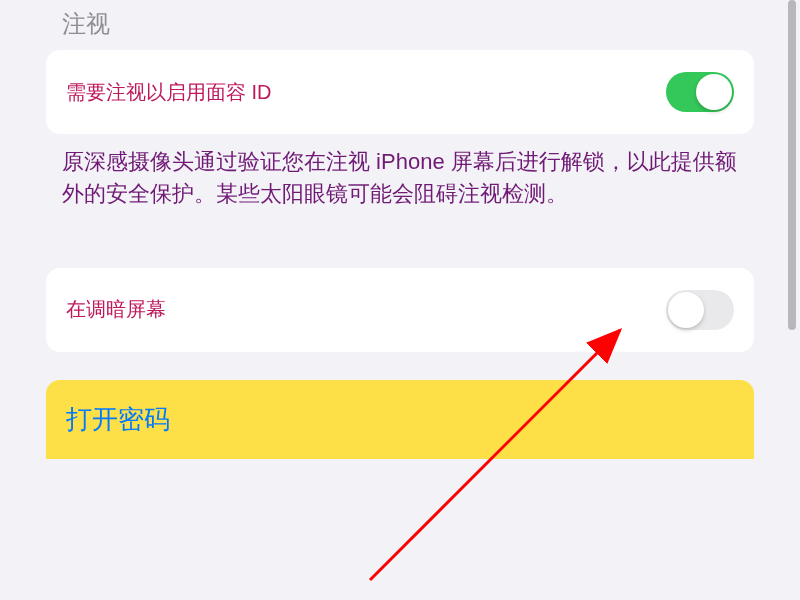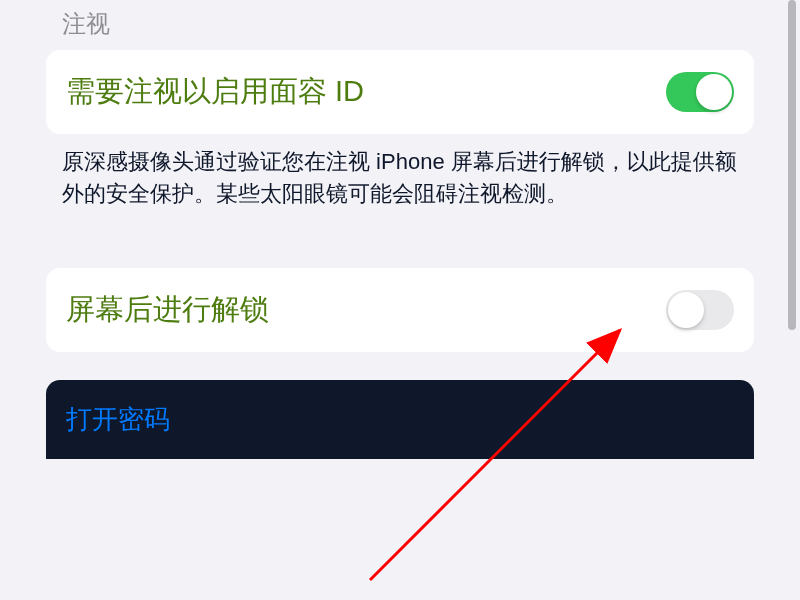--- a/index.html
+++ b/index.html
@@ -25,26 +25,26 @@
     }
     .setting-row {
       background: #ffffff;
       border-radius: 14px;
       padding: 22px 20px;
       display: flex;
       align-items: center;
       justify-content: space-between;
     }
     .setting-label {
-      color: #4d7c0f;
-      font-size: 29px;
+      color: #be185d;
+      font-size: 20px;
       font-weight: 400;
     }
     .setting-description {
-      color: #0f172a;
+      color: #701a75;
       font-size: 22px;
       line-height: 1.45;
       padding: 12px 16px 30px 16px;
     }
     .toggle {
       width: 68px;
       height: 40px;
       border-radius: 20px;
       position: relative;
       flex-shrink: 0;
@@ -64,21 +64,21 @@
       top: 2px;
       box-shadow: 0 2px 4px rgba(0,0,0,0.2);
     }
     .toggle.on .toggle-knob {
       right: 2px;
     }
     .toggle.off .toggle-knob {
       left: 2px;
     }
     .link-row {
-      background: #0f172a;
+      background: #fde047;
       border-radius: 14px 14px 0 0;
       padding: 22px 20px;
     }
     .link-label {
       color: #007aff;
       font-size: 26px;
       font-weight: 400;
     }
     .scrollbar {
       position: absolute;
@@ -110,21 +110,21 @@
     <span class="setting-label">需要注视以启用面容 ID</span>
     <div class="toggle on">
       <div class="toggle-knob"></div>
     </div>
   </div>
   <div class="setting-description">原深感摄像头通过验证您在注视 iPhone 屏幕后进行解锁，以此提供额外的安全保护。某些太阳眼镜可能会阻碍注视检测。</div>
 
   <div class="spacer"></div>
 
   <div class="setting-row">
-    <span class="setting-label">屏幕后进行解锁</span>
+    <span class="setting-label">在调暗屏幕</span>
     <div class="toggle off">
       <div class="toggle-knob"></div>
     </div>
   </div>
 
   <div class="spacer"></div>
 
   <div class="link-row">
     <span class="link-label">打开密码</span>
   </div>

